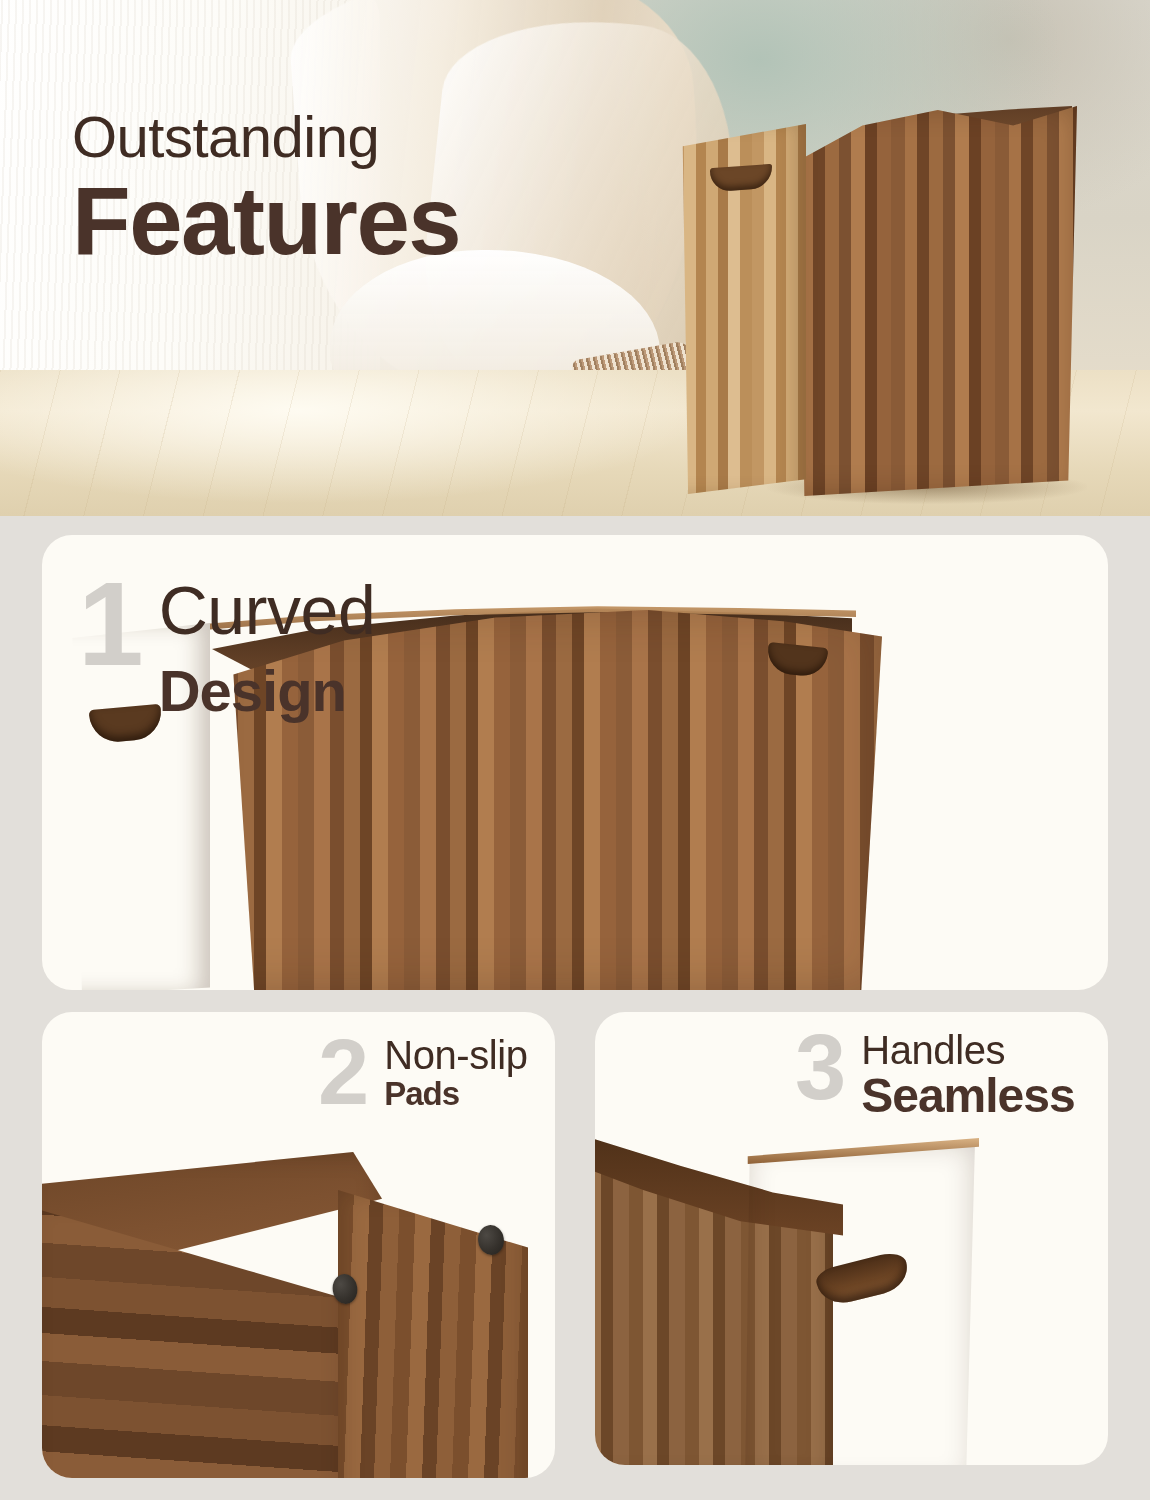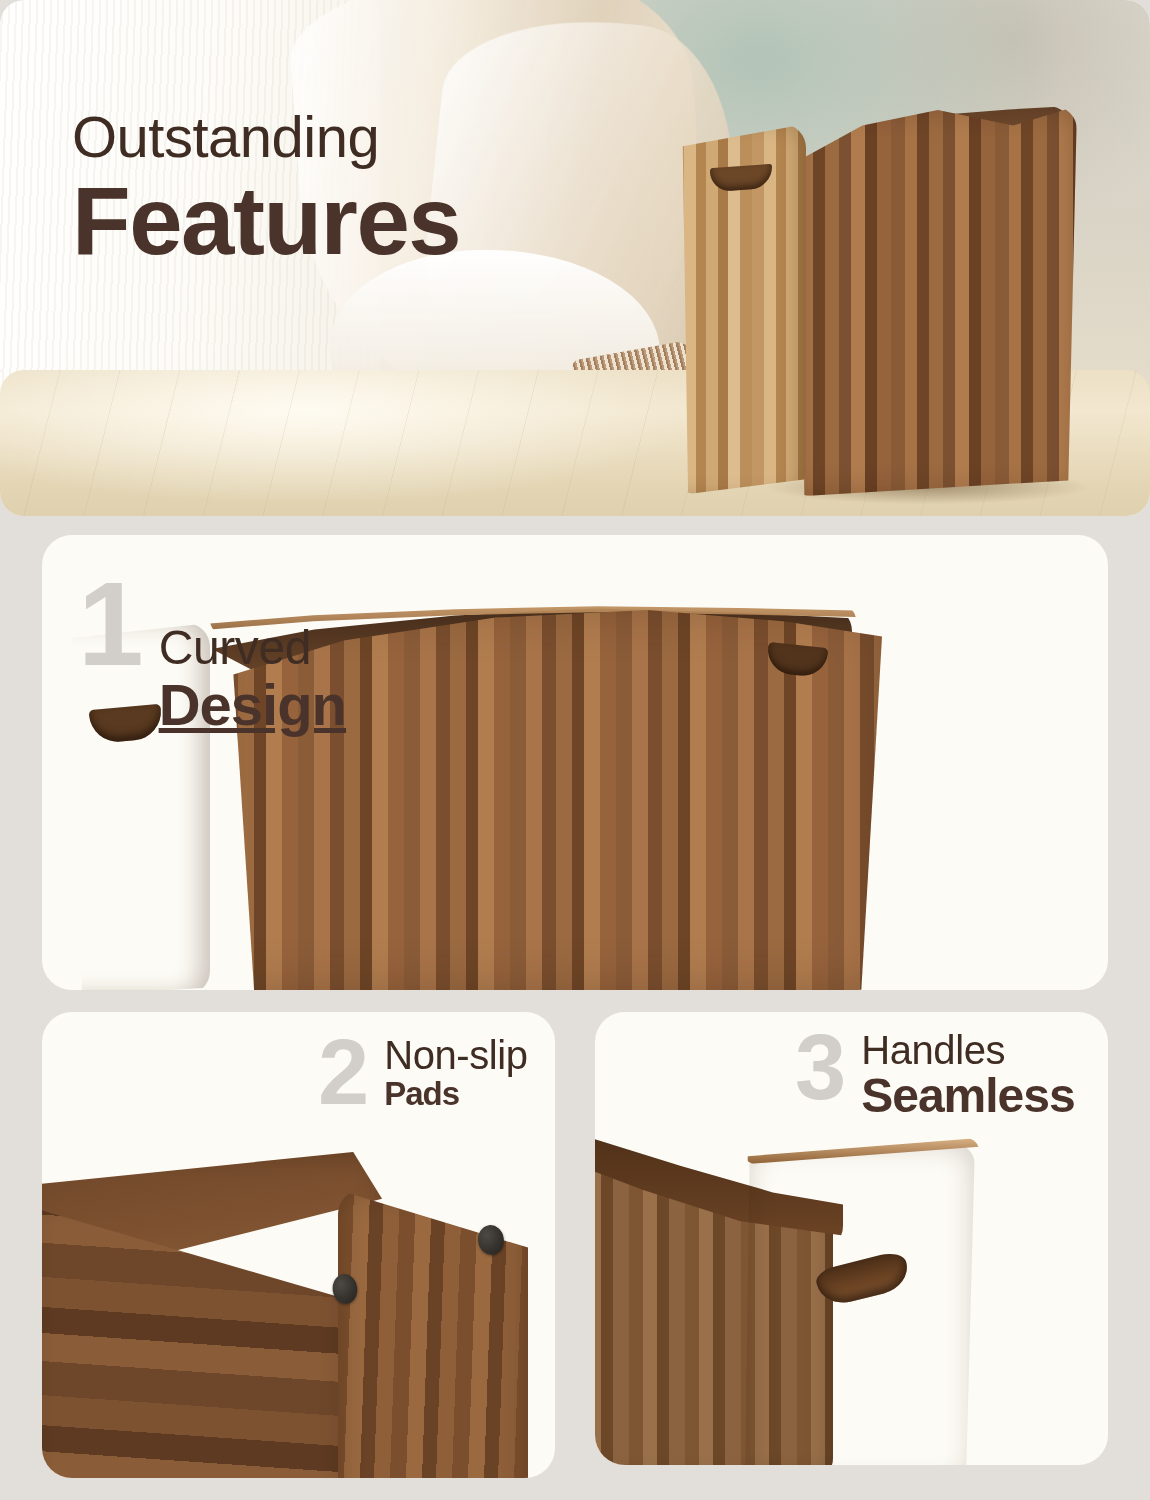--- a/index.html
+++ b/index.html
@@ -1,15 +1,15 @@
 <!DOCTYPE html>
 <html><head>
 <meta charset="utf-8">
 <style>
-  * { margin:0; padding:0; box-sizing:border-box;border-radius:24px; }
+  * { margin:0; padding:0; box-sizing:border-box; }
   html,body { width:1150px; height:1500px; }
   body {
     font-family:"Liberation Sans", sans-serif;
     background:#e2dfda;
     position:relative;
     overflow:hidden;
   }
 
   
   .page { position:absolute; inset:0; background:#e2dfda; }
@@ -153,22 +153,22 @@
   .c2-head .num { font-size:92px; }
   .c3-head .num { font-size:92px; }
 
   .head-text { margin-left:18px; }
   .head-thin {
     font-weight:300; color:#3f2c23; line-height:1.02; letter-spacing:-.4px;
   }
   .head-bold {
     font-weight:700; color:#4a332a; line-height:1.02; letter-spacing:-1px;
   }
-  .c1-head .head-thin { font-size:48px;margin-top:48px; }
-  .c1-head .head-bold { font-size:58px; margin-top:2px;text-decoration:underline; }
+  .c1-head .head-thin { font-size:68px; }
+  .c1-head .head-bold { font-size:58px; margin-top:16px; }
   .c2-head .head-thin { font-size:40px;text-align:center; }
   .c2-head .head-bold { font-size:33px; margin-top:1px; }
   .c3-head .head-thin { font-size:40px; }
   .c3-head .head-bold { font-size:48px; margin-top:1px; }
 
   
   .p1 { position:absolute; left:0; top:0; width:100%; height:100%; }
   .p1-body {
     position:absolute; left:150px; top:75px; width:690px; height:380px;
     background:

